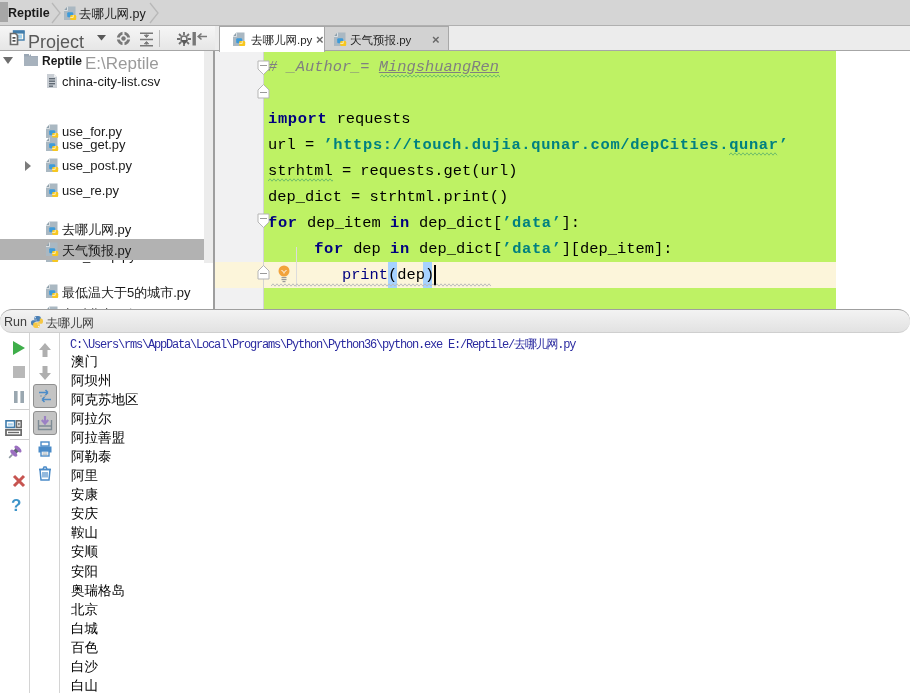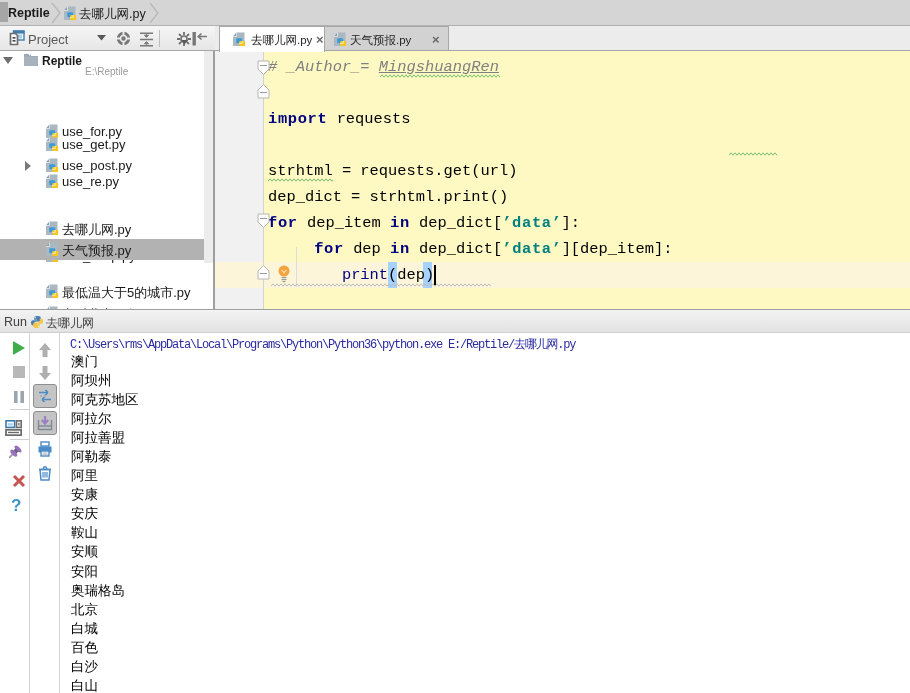--- a/index.html
+++ b/index.html
@@ -29,33 +29,33 @@
 
 
 #tree { left:0; top:51px; width:215px; height:259px; background:#fff;
   border-right:2px solid #9e9e9e; overflow:hidden; }
 .trow { position:absolute; left:0; width:213px; height:21px; font-size:13px; color:#1a1a1a; }
 .trow .lbl { position:absolute; top:3px; left:62px; white-space:nowrap; }
 .ticon { position:absolute; left:44px; top:2px; width:16px; height:16px; }
 #treescroll { position:absolute; left:204px; top:0px; width:10px; height:212px; background:#ececec; }
 
 
-#editor { left:215px; top:51px; width:695px; height:258px; background:#fef9c3; overflow:hidden; }
+#editor { left:215px; top:51px; width:621px; height:258px; background:#bef264; overflow:hidden; }
 #gutter { position:absolute; left:0; top:0; width:48px; height:258px; background:#f1f1f2; }
 #caretrow { position:absolute; left:0; top:211px; width:695px; height:26px; background:#fcf5da; }
 .cl { position:absolute; left:53px; white-space:pre; font-family:"Liberation Mono", monospace;
   font-size:15.4px; line-height:26px; height:26px; color:#000; }
 .cmt { color:#808080; font-style:italic; }
 .kw { color:#000080; font-weight:bold; letter-spacing:0.66px; }
 .str { color:#008080; font-weight:bold; letter-spacing:0.66px; }
 .fold { position:absolute; left:42px; width:13px; height:15px; }
 
 
 #runhead { left:0; top:309px; width:910px; height:24px; border-top:1px solid #9f9f9f;
-  background:linear-gradient(#f3f3f3,#e2e2e2); border-bottom:1px solid #cfcfcf; }
+  background:linear-gradient(#f3f3f3,#e2e2e2); border-bottom:1px solid #cfcfcf;border-radius:12px; }
 #runbody { left:0; top:333px; width:910px; height:360px; background:#fff; }
 .vsep { position:absolute; top:0; width:1px; height:360px; background:#d4d4d4; }
 .ric { position:absolute; width:16px; height:16px; }
 #conpath { position:absolute; left:70px; top:3px; font-family:"Liberation Mono", monospace;
   font-size:12px; letter-spacing:-1.2px; color:#2b2ba0; white-space:nowrap; }
 #cities { position:absolute; left:71px; top:19px; font-size:13.5px; color:#000;
   line-height:19.05px; white-space:pre; }
 .br { }
 
 </style>
@@ -98,21 +98,21 @@
 
   <div class="abs" id="ptoolbar">
     <svg style="position:absolute;left:8px;top:4px;" width="17" height="16">
       <rect x="5.5" y="1" width="10.5" height="9" fill="#fdf9ee" stroke="#3f7cac" stroke-width="1.4"></rect>
       <rect x="5" y="0.6" width="11.5" height="3" fill="#3f7cac"></rect>
       <rect x="7.5" y="4.5" width="6.5" height="4" fill="#a2d2ef"></rect>
       <path d="M2.5 3.5 h5 l2 2 v9 h-7 z" fill="#fff" stroke="#6b6b6b" stroke-width="1.7"></path>
       <rect x="4.5" y="7" width="3" height="1.7" fill="#4c4c4c"></rect>
       <rect x="4.5" y="10" width="3" height="1.7" fill="#4c4c4c"></rect>
     </svg>
-    <span style="position:absolute;left:28px;top:6px;font-size:13px;color:#595959;">Project</span>
+    <span style="position:absolute;left:28px;top:6px;font-size:18px;color:#595959;">Project</span>
     <svg style="position:absolute;left:97px;top:9px;" width="9" height="6">
         <path d="M0 0 h9 L4.5 5.5 Z" fill="#585858"></path>
       </svg>
     <svg style="position:absolute;left:116px;top:5px;" width="16" height="16">
       <circle cx="7.5" cy="7.5" r="5.2" fill="none" stroke="#787878" stroke-width="3"></circle>
       <path d="M7.5 0 v15 M0 7.5 h15" stroke="#ececec" stroke-width="2"></path>
       <circle cx="7.5" cy="7.5" r="2.2" fill="#787878"></circle>
     </svg>
     <svg style="position:absolute;left:139px;top:6px;" width="15" height="15">
       <path d="M1 1.2 h13 M1 13.8 h13 M1 7.5 h13" stroke="#787878" stroke-width="1.5"></path>
@@ -155,21 +155,32 @@
   <div class="abs" id="tree">
     <div class="trow" style="top:-1px;">
       <svg style="position:absolute;left:3px;top:6px;" width="10" height="9">
           <path d="M0 1 L10 1 L5 8 Z" fill="#6e6e6e"></path>
         </svg>
       <svg class="ticon" style="left:23px;" width="16" height="16">
           <path d="M1 4 h5 l2-2 h0 v2 h7 v10 h-14 z M1 2 h5 v2 h-5 z" fill="#9aa7b4"></path>
           <rect x="1" y="4.5" width="14" height="9.5" fill="#a7b2bd"></rect>
         </svg>
       <span class="lbl" style="left:42px;font-weight:bold;font-size:12px;top:4px;">Reptile</span>
-      <span class="lbl" style="left:85px;color:#9a9a9a;font-size:10px;top:16px;">E:\Reptile</span>
+      <span class="lbl" style="left:85px;color:#9a9a9a;font-size:17px;top:4px;">E:\Reptile</span>
+    </div>
+    <div class="trow" style="top:20px;">
+      <svg class="ticon" width="16" height="16" class2="txtfile">
+          <path d="M3 1 h7 l3 3 v11 h-10 z" fill="#c9ced4"></path>
+          <path d="M10 1 l3 3 h-3 z" fill="#eef0f2"></path>
+          <rect x="5" y="5" width="6" height="1.4" fill="#606a74"></rect>
+          <rect x="5" y="7.5" width="6" height="1.4" fill="#606a74"></rect>
+          <rect x="5" y="10" width="6" height="1.4" fill="#606a74"></rect>
+          <rect x="5" y="12.5" width="4" height="1.4" fill="#606a74"></rect>
+        </svg>
+      <span class="lbl">china-city-list.csv</span>
     </div>
     <div class="trow" style="top:70px;">
       <svg class="ticon" width="16" height="16">
           <use href="#pyf"></use>
         </svg>
       <span class="lbl">use_for.py</span>
     </div>
     <div class="trow" style="top:83px;">
       <svg class="ticon" width="16" height="16">
           <use href="#pyf"></use>
@@ -178,21 +189,21 @@
     </div>
     <div class="trow" style="top:104px;">
       <svg style="position:absolute;left:24px;top:6px;" width="8" height="10">
           <path d="M1 0 L7 5 L1 10 Z" fill="#7b7b7b"></path>
         </svg>
       <svg class="ticon" width="16" height="16">
           <use href="#pyf"></use>
         </svg>
       <span class="lbl">use_post.py</span>
     </div>
-    <div class="trow" style="top:120px;padding-left:42px;">
+    <div class="trow" style="top:129px;padding-left:42px;">
       <svg class="ticon" width="16" height="16">
           <use href="#pyf"></use>
         </svg>
       <span class="lbl">use_re.py</span>
     </div>
     <div class="trow" style="top:146px;margin-top:48px;">
       <svg class="ticon" width="16" height="16">
           <use href="#pyf"></use>
         </svg>
       <span class="lbl">use_soup.py</span>
@@ -226,20 +237,21 @@
 
   <div class="abs" id="editor">
     <div id="gutter"></div>
     <div id="caretrow"></div>
     <div style="position:absolute;left:48px;top:0;width:1px;height:258px;background:#d4d4d4;"></div>
     <div style="position:absolute;left:173px;top:211px;width:9px;height:26px;background:#a6d2ff;"></div>
     <div style="position:absolute;left:208px;top:211px;width:9px;height:26px;background:#a6d2ff;"></div>
     <div style="position:absolute;left:81px;top:196px;width:1px;height:40px;background:#dcdcdc;"></div>
     <div class="cl" style="top:3px;"><span class="cmt"># _Author_= <span style="text-decoration:underline;">MingshuangRen</span></span></div>
     <div class="cl" style="top:55px;"><span class="kw">import</span> requests</div>
+    <div class="cl" style="top:81px;">url = <span class="str">’https://touch.dujia.qunar.com/depCities.qunar’</span></div>
     <div class="cl" style="top:107px;">strhtml = requests.get(url)</div>
     <div class="cl" style="top:133px;">dep_dict = strhtml.print()</div>
     <div class="cl" style="top:159px;text-align:center;"><span class="kw">for</span> dep_item <span class="kw">in</span> dep_dict[<span class="str">’data’</span>]:</div>
     <div class="cl" style="top:185px;">     <span class="kw">for</span> dep <span class="kw">in</span> dep_dict[<span class="str">’data’</span>][dep_item]:</div>
     <div class="cl" style="top:211px;">        <span style="color:#000080;">print</span><span class="br">(</span>dep<span class="br">)</span></div>
     <div style="position:absolute;left:219px;top:214px;width:2px;height:21px;background:#000;"></div>
 
     <svg class="sqg" style="position:absolute;left:165px;top:23px;" width="120" height="4">
         <path d="M0 3.2 L2 0.8 L4 3.2 L6 0.8 L8 3.2 L10 0.8 L12 3.2 L14 0.8 L16 3.2 L18 0.8 L20 3.2 L22 0.8 L24 3.2 L26 0.8 L28 3.2 L30 0.8 L32 3.2 L34 0.8 L36 3.2 L38 0.8 L40 3.2 L42 0.8 L44 3.2 L46 0.8 L48 3.2 L50 0.8 L52 3.2 L54 0.8 L56 3.2 L58 0.8 L60 3.2 L62 0.8 L64 3.2 L66 0.8 L68 3.2 L70 0.8 L72 3.2 L74 0.8 L76 3.2 L78 0.8 L80 3.2 L82 0.8 L84 3.2 L86 0.8 L88 3.2 L90 0.8 L92 3.2 L94 0.8 L96 3.2 L98 0.8 L100 3.2 L102 0.8 L104 3.2 L106 0.8 L108 3.2 L110 0.8 L112 3.2 L114 0.8 L116 3.2 L118 0.8 L120 3.2 L122 0.8 L124 3.2 " fill="none" stroke="#66b96a" stroke-width="0.9"></path>
       </svg>

